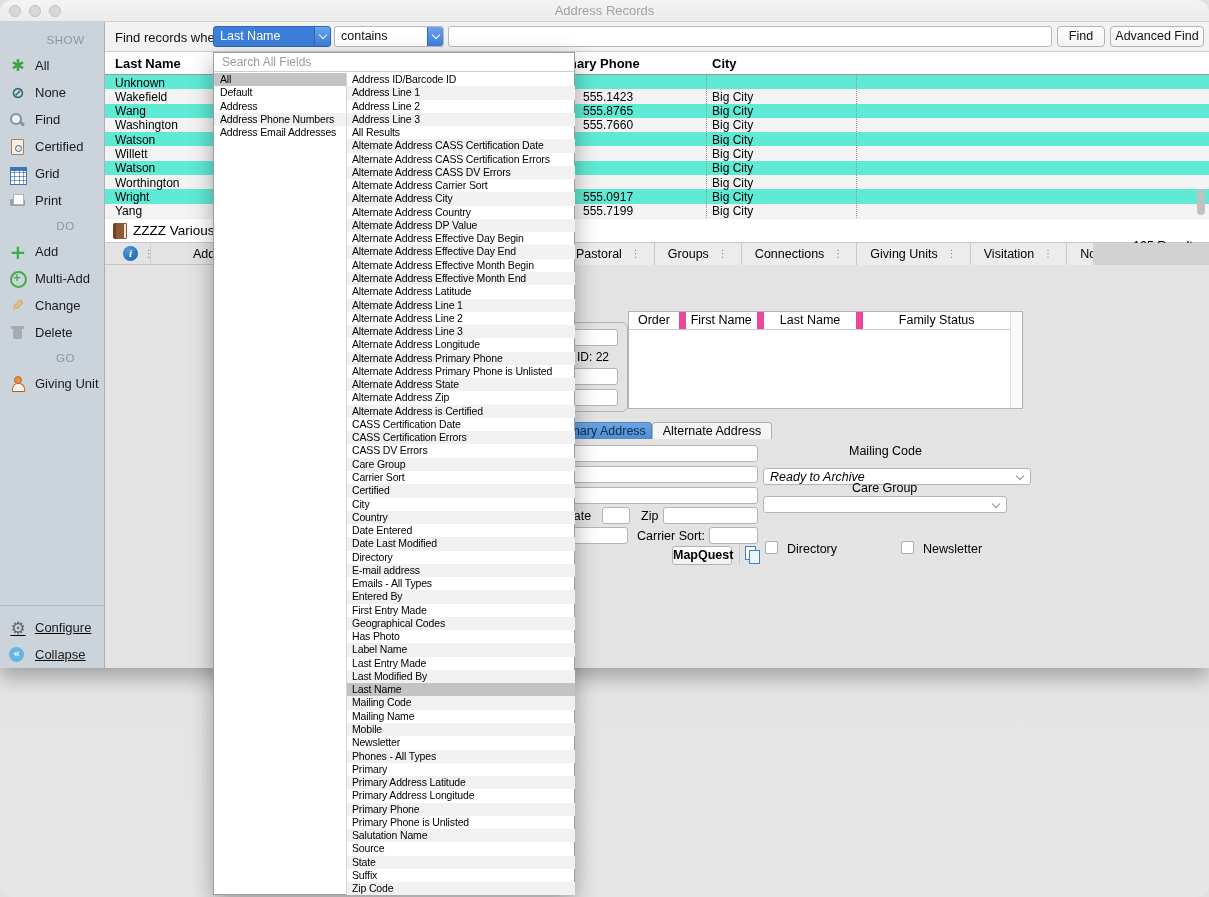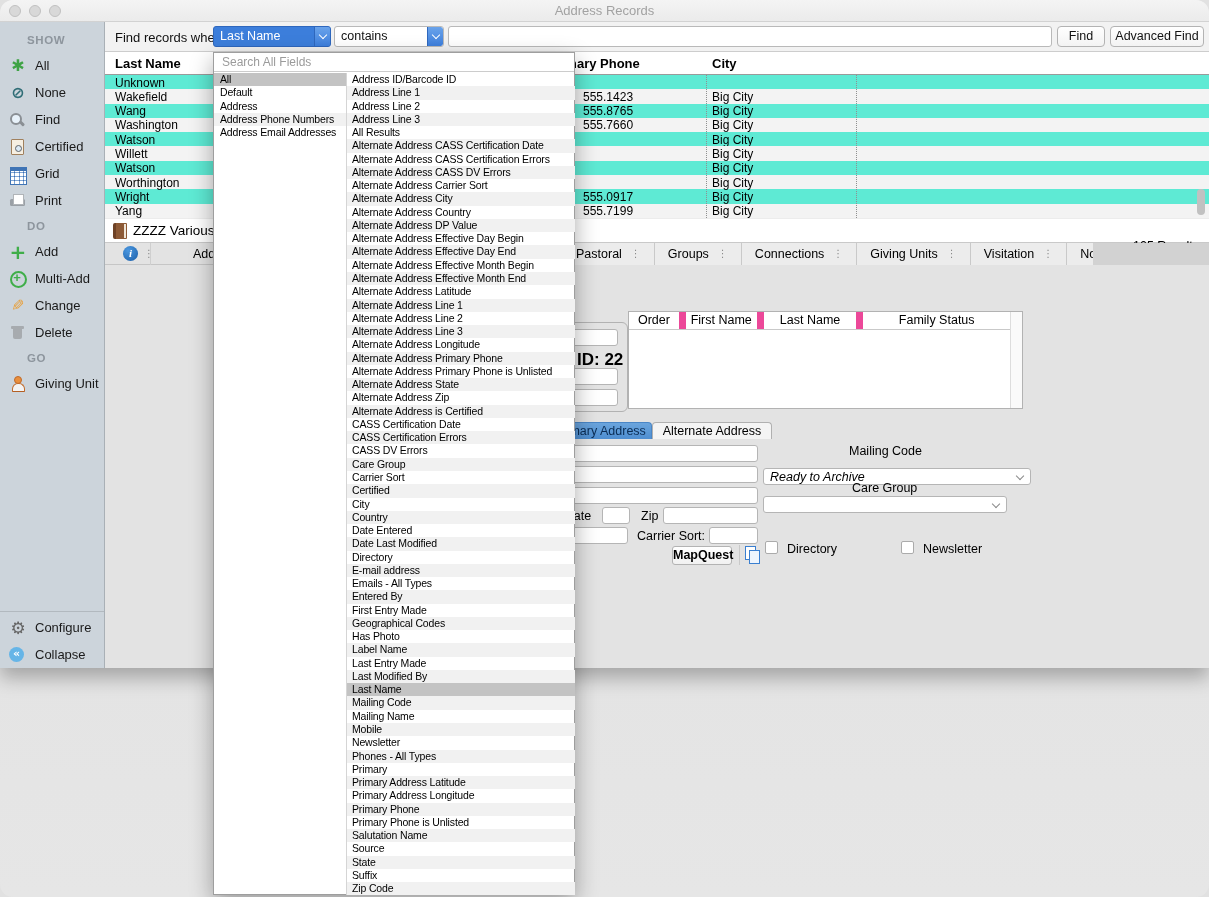--- a/index.html
+++ b/index.html
@@ -8,22 +8,22 @@
 
   
   #window{position:absolute;left:0;top:0;width:1209px;height:668px;background:#ececec;box-shadow:0 10px 18px rgba(0,0,0,.28);}
   #titlebar{position:absolute;left:0;top:0;width:100%;height:22px;background:linear-gradient(#f4f4f4,#ebebeb);border-bottom:1px solid #d2d2d2;}
   .tl{position:absolute;top:5px;width:12px;height:12px;border-radius:50%;background:#d8d8d8;border:1px solid #c0c0c0;}
   #win-title{position:absolute;left:0;right:0;top:3px;text-align:center;font-size:13px;color:#a2a2a2;}
 
   
   #sidebar{position:absolute;left:0;top:22px;width:105px;height:646px;background:#ccd4db;border-right:1px solid #a9b0b6;padding-top:6px;}
   .side-row{height:27px;display:flex;align-items:center;padding-left:8px;gap:7px;font-size:13px;color:#1a1a1a;white-space:nowrap;}
-  .side-row.t-header{height:24px;padding-left:0;color:#8d959d;font-weight:bold;font-size:11.5px;letter-spacing:.6px;}
-  #side-footer{position:absolute;left:0;bottom:0;width:100%;border-top:1px solid #b2b9bf;padding-top:2px;background:#ccd4db;}
+  .side-row.t-header{height:24px;justify-content:center;padding-left:0;color:#8d959d;font-weight:normal;font-size:11.5px;letter-spacing:.6px;}
+  #side-footer{position:absolute;left:0;bottom:0;width:100%;border-top:1px solid #b2b9bf;padding-top:8px;background:#ccd4db;text-decoration:underline;}
   .iconbox{width:20px;height:18px;display:inline-flex;align-items:center;justify-content:center;position:relative;flex:none;}
 
   .i-asterisk::before{content:"✱";color:#3fa345;font-size:16px;line-height:16px;font-family:"DejaVu Sans";}
   .i-none::before{content:"⊘";color:#2f6d76;font-size:16px;font-weight:bold;font-family:"DejaVu Sans";}
   .i-magnifier::before{content:"";position:absolute;left:2px;top:2px;width:8px;height:8px;border:2px solid #8a8f94;border-radius:50%;background:#e8f2fa;}
   .i-magnifier::after{content:"";position:absolute;left:11px;top:11px;width:6px;height:2.5px;background:#8a8f94;transform:rotate(45deg);border-radius:1px;}
   .i-search-doc::before{content:"";position:absolute;left:3px;top:1px;width:11px;height:14px;background:#f6efe2;border:1px solid #a0805d;border-radius:1px;}
   .i-search-doc::after{content:"";position:absolute;left:7px;top:7px;width:5px;height:5px;border:1.5px solid #5e6469;border-radius:50%;background:#dceaf6;}
   .i-grid::before{content:"";position:absolute;left:2px;top:2px;width:15px;height:13px;border:1px solid #3f74b5;border-top:4px solid #3f74b5;background:
     repeating-linear-gradient(90deg,#fff 0 3.4px,#7fa6d4 3.4px 4.4px),
@@ -81,21 +81,21 @@
   #addr-tabcell .tlabel{margin-left:42px;}
   .tlabel{font-size:12.5px;color:#000;}
   #tabcells{position:absolute;left:458px;top:0;height:22px;display:flex;}
   .tabcell{height:22px;display:flex;align-items:center;justify-content:center;gap:9px;padding:0 13px;border-right:1px solid #c9c9c9;background:#ececec;}
   #tab-rest{position:absolute;left:988px;right:0;top:0;height:22px;background:#d2d2d2;}
 
   
   #detail{position:absolute;left:105px;top:265px;right:0;height:403px;background:#e3e3e3;}
   .field{position:absolute;background:#fff;border:1px solid #b5b5b5;border-radius:3px;height:17px;}
   #name-groupbox{position:absolute;left:435px;top:57px;width:88px;height:90px;border:1px solid #b2b2b2;border-radius:6px;}
-  #id-label{position:absolute;left:472px;top:85px;font-size:17px;font-weight:bold;color:#000;}
+  #id-label{position:absolute;left:472px;top:85px;font-size:12px;font-weight:normal;color:#000;}
   #members{position:absolute;left:523px;top:46px;width:395px;height:98px;background:#fff;border:1px solid #b2b2b2;}
   #members-header{position:absolute;left:0;top:0;right:12px;height:18px;border-bottom:1px solid #c9c9c9;display:flex;}
   #members-header .mh{font-size:12.5px;color:#000;line-height:17px;text-align:center;border-right:7px solid #ec4899;}
   #members-scroll{position:absolute;top:0;right:0;width:12px;height:96px;background:#fafafa;border-left:1px solid #ddd;}
   .addrtab{position:absolute;top:157px;height:17px;font-size:12.5px;text-align:center;line-height:16px;border:1px solid #b0b0b0;border-bottom:none;border-radius:4px 4px 0 0;}
   #tab-primary{left:443px;width:104px;background:linear-gradient(#6ba5dd,#4e8ed1);border-color:#4a86c6;color:#0b2d55;}
   #tab-alternate{left:547px;width:120px;background:#f4f4f4;color:#000;}
   .dlabel{position:absolute;font-size:12.5px;color:#000;white-space:nowrap;}
   .dropfield{position:absolute;background:#fff;border:1px solid #b5b5b5;border-radius:3px;height:17px;display:flex;align-items:center;}
   .dropfield .val{flex:1;font-size:12.5px;padding-left:6px;color:#000;}

